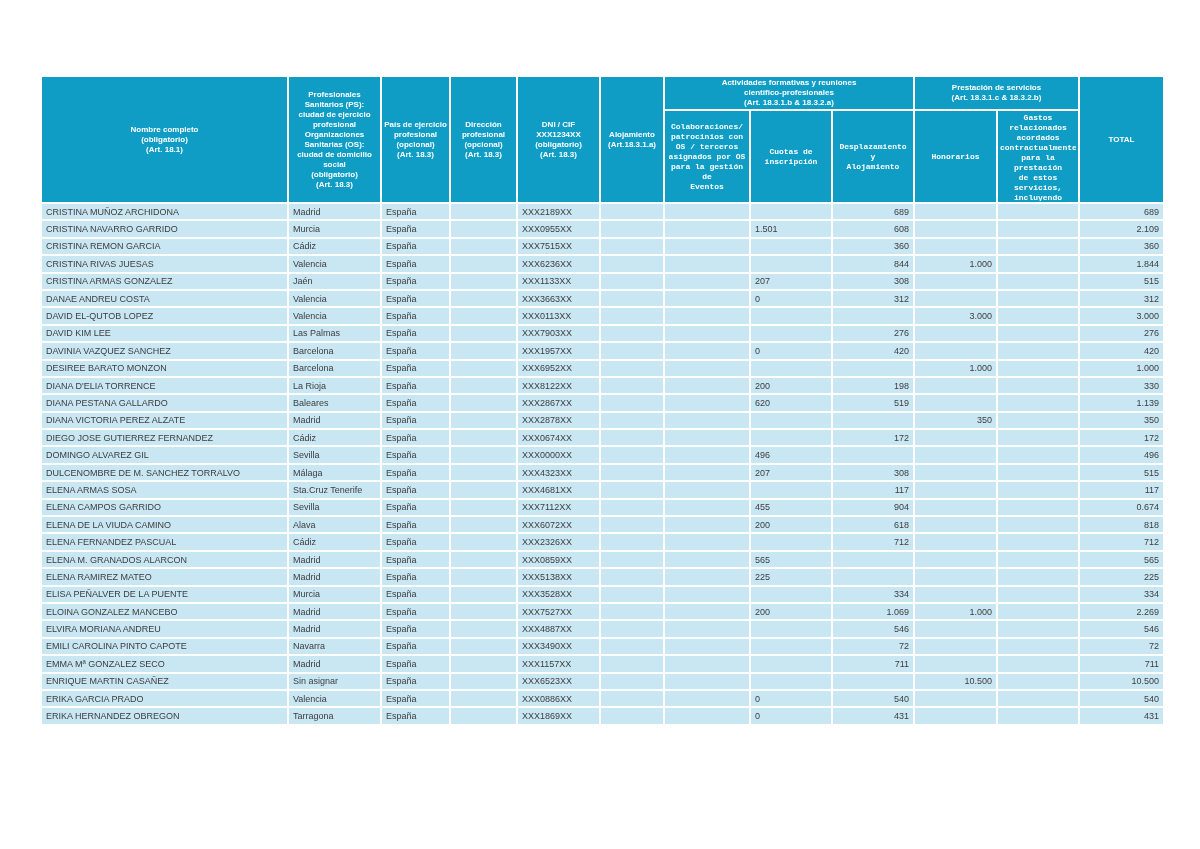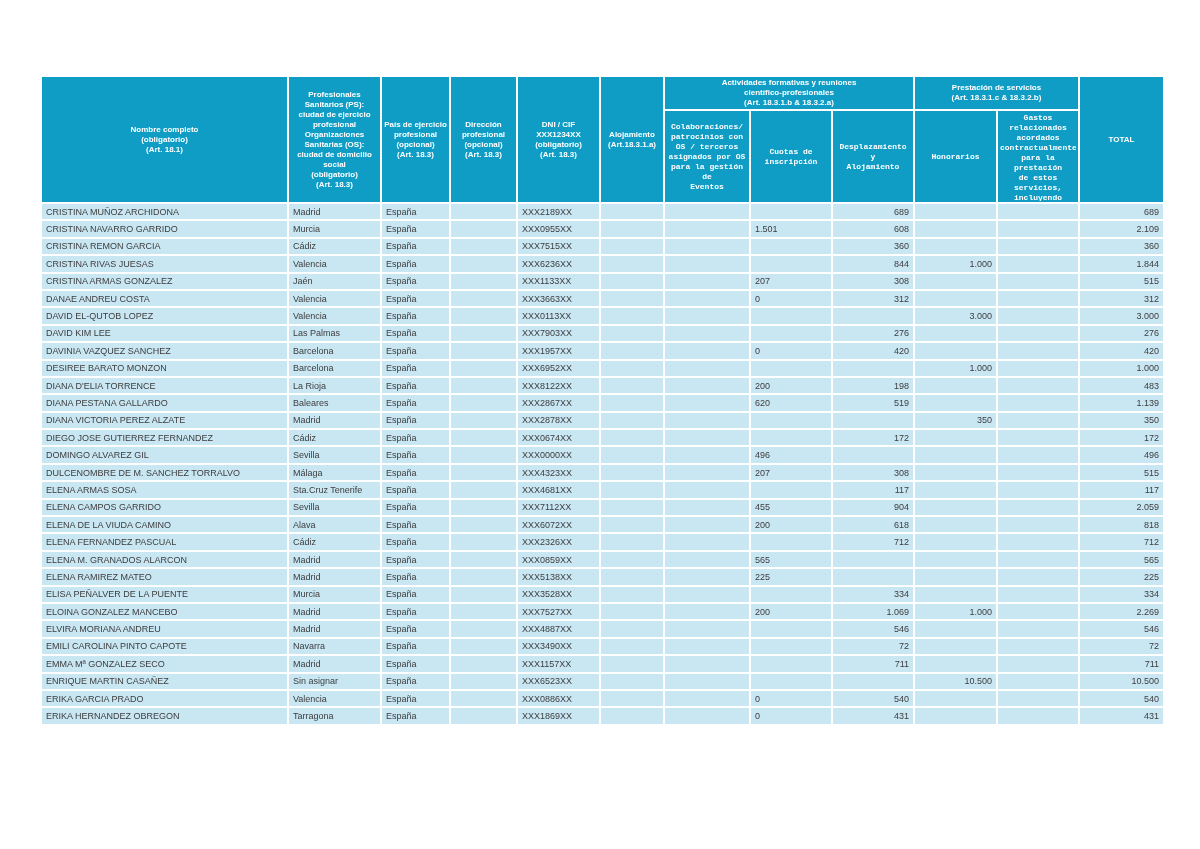--- a/index.html
+++ b/index.html
@@ -276,21 +276,21 @@
     <td class="al">La Rioja</td>
     <td class="al">España</td>
     <td class="al"></td>
     <td class="al">XXX8122XX</td>
     <td class="ar"></td>
     <td class="ar"></td>
     <td class="al">200</td>
     <td class="ar">198</td>
     <td class="ar"></td>
     <td class="ar"></td>
-    <td class="ar">483</td>
+    <td class="ar">330</td>
   </tr>
 
   <tr>
     <td class="al">DIANA PESTANA GALLARDO</td>
     <td class="al">Baleares</td>
     <td class="al">España</td>
     <td class="al"></td>
     <td class="al">XXX2867XX</td>
     <td class="ar"></td>
     <td class="ar"></td>
@@ -381,21 +381,21 @@
     <td class="al">Sevilla</td>
     <td class="al">España</td>
     <td class="al"></td>
     <td class="al">XXX7112XX</td>
     <td class="ar"></td>
     <td class="ar"></td>
     <td class="al">455</td>
     <td class="ar">904</td>
     <td class="ar"></td>
     <td class="ar"></td>
-    <td class="ar">2.059</td>
+    <td class="ar">0.674</td>
   </tr>
 
   <tr>
     <td class="al">ELENA DE LA VIUDA CAMINO</td>
     <td class="al">Alava</td>
     <td class="al">España</td>
     <td class="al"></td>
     <td class="al">XXX6072XX</td>
     <td class="ar"></td>
     <td class="ar"></td>

